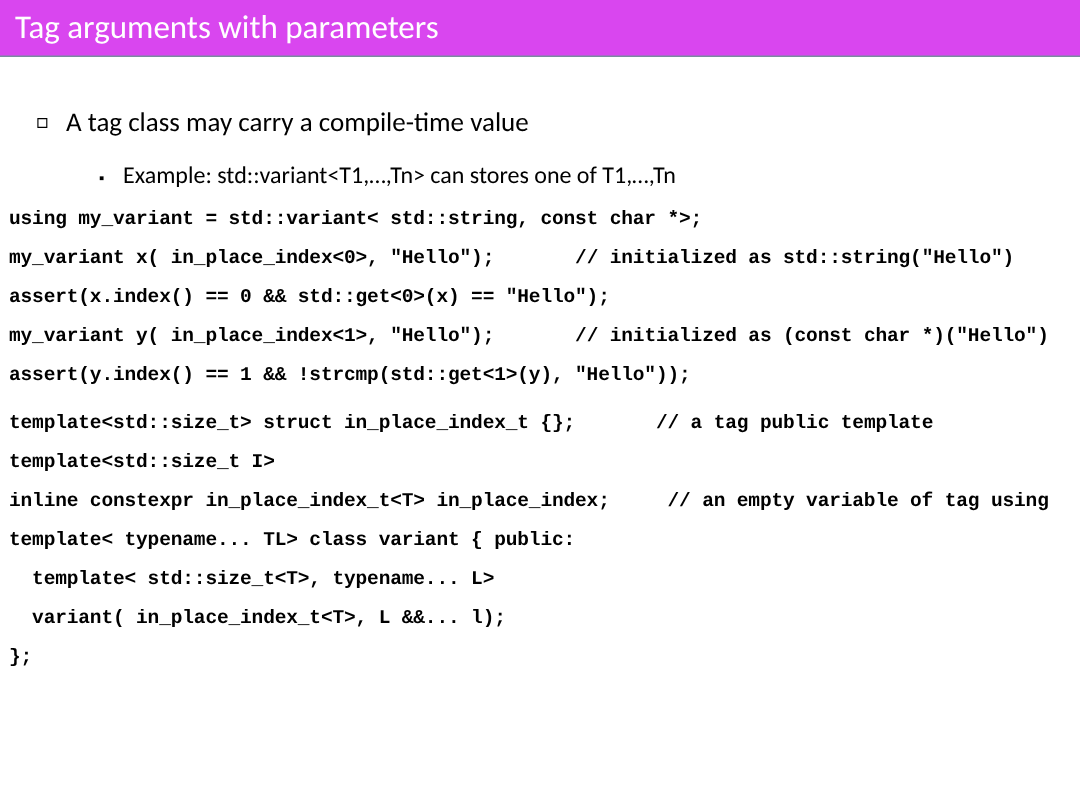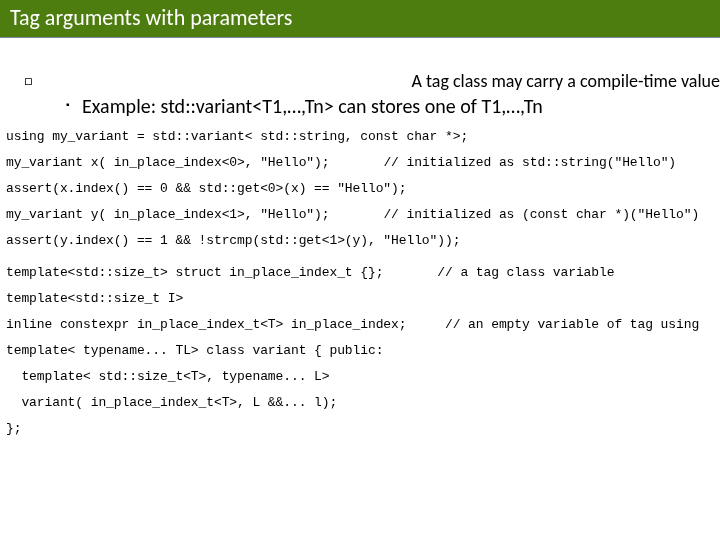--- a/index.html
+++ b/index.html
@@ -12,59 +12,58 @@
     color: #000;
     overflow: hidden;
   }
   .slide {
     width: 720px;
     height: 540px;
     position: relative;
     box-sizing: border-box;
   }
   .title-bar {
-    background: #4d7c0f;
+    background: #d946ef;
     color: #fff;
     padding: 4px 10px 6px 10px;
     font-size: 22px;
     font-weight: 400;
     border-bottom: 1px solid #7a8aa0;
   }
   .content {
     padding: 18px 0 0 0;
   }
   .bullet-l1 {
     margin: 14px 0 2px 44px;
     font-size: 18px;
     position: relative;
-    text-align: right;
   }
   .bullet-l1::before {
     content: "\25A1";
     position: absolute;
     left: -20px;
     top: 2px;
     font-size: 14px;
   }
   .bullet-l2 {
-    margin: 2px 0 4px 82px;
-    font-size: 20px;
+    margin: 16px 0 4px 82px;
+    font-size: 16px;
     position: relative;
   }
   .bullet-l2::before {
     content: "\25AA";
     position: absolute;
     left: -16px;
     top: 4px;
     font-size: 10px;
   }
   .code-block {
     font-family: "Courier New", monospace;
     font-size: 13px;
-    font-weight: normal;
+    font-weight: bold;
     line-height: 2.0;
     margin: 6px 6px 6px 6px;
     white-space: pre;
     letter-spacing: -0.1px;
   }
   .comment {
     color: #000;
   }
 </style>
 </head>
@@ -86,21 +85,21 @@
       <span>Example: std::variant&lt;T1,…,Tn&gt; can stores one of T1,…,Tn</span>
     </div>
 
     <div class="code-block"><span>using my_variant = std::variant&lt; std::string, const char *&gt;;</span>
 <span>my_variant x( in_place_index&lt;0&gt;, "Hello");</span>       <span class="comment">// initialized as std::string("Hello")</span>
 <span>assert(x.index() == 0 &amp;&amp; std::get&lt;0&gt;(x) == "Hello");</span>
 <span>my_variant y( in_place_index&lt;1&gt;, "Hello");</span>       <span class="comment">// initialized as (const char *)("Hello")</span>
 <span>assert(y.index() == 1 &amp;&amp; !strcmp(std::get&lt;1&gt;(y), "Hello"));</span></div>
 
 
-    <div class="code-block"><span>template&lt;std::size_t&gt; struct in_place_index_t {};</span>       <span class="comment">// a tag class variable</span>
+    <div class="code-block"><span>template&lt;std::size_t&gt; struct in_place_index_t {};</span>       <span class="comment">// a tag public template</span>
 <span>template&lt;std::size_t I&gt;</span>
 <span>inline constexpr in_place_index_t&lt;T&gt; in_place_index;</span>     <span class="comment">// an empty variable of tag using</span>
 <span>template&lt; typename... TL&gt; class variant { public:</span>
 <span>  template&lt; std::size_t&lt;T&gt;, typename... L&gt;</span>
 <span>  variant( in_place_index_t&lt;T&gt;, L &amp;&amp;... l);</span>
 <span>};</span></div>
 
   </div>
 </div>
 

